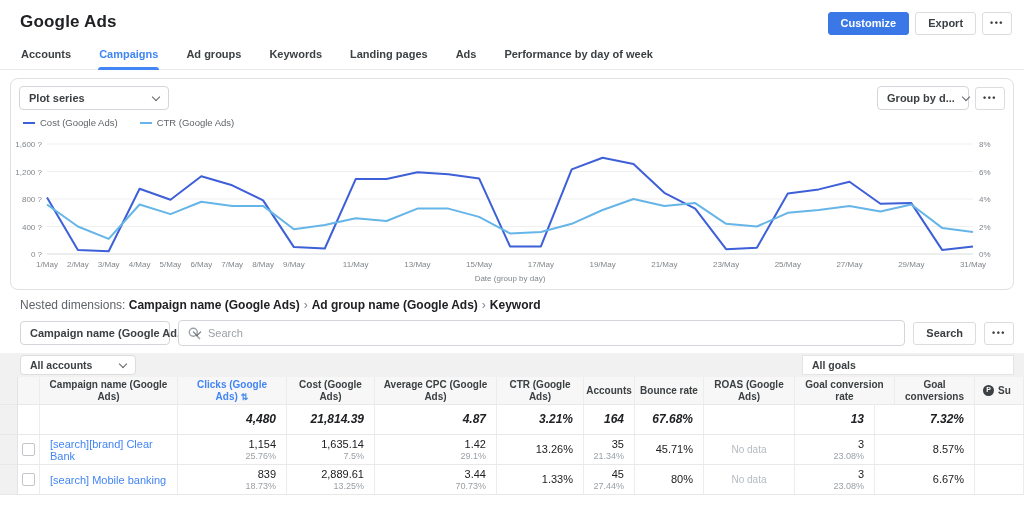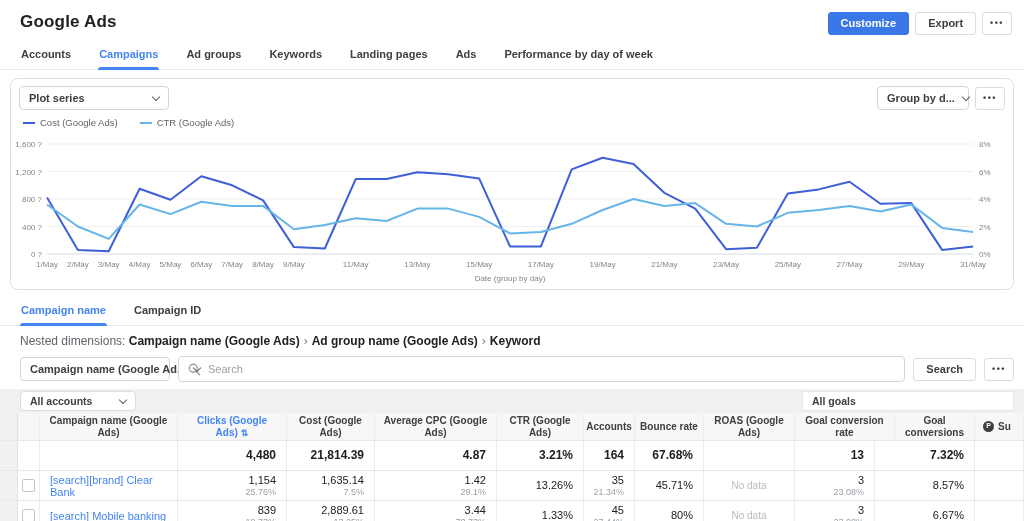--- a/index.html
+++ b/index.html
@@ -64,21 +64,21 @@
   .trow { display:flex; border-bottom:1px solid #e8e8e8; background:#fff; }
   .tcell { flex:0 0 auto; border-right:1px solid #ececec; display:flex; flex-direction:column;
     justify-content:center; align-items:flex-end; padding:2px 10px; overflow:hidden; }
   .gutter { background:#f1f1f1; border-right:1px solid #e3e3e3; padding:0; }
   .thead { background:#f7f7f7; height:28px; }
   .thead .tcell { align-items:center; justify-content:center; font-size:10px; font-weight:600;
     color:#3c4043; text-align:center; padding:2px 4px; line-height:1.15; }
   .thead .sorted { color:#4285f4; }
   .sort-ic { font-size:9px; margin-left:3px; }
   .totals { height:30px; }
-  .totals .tcell { font-size:12px; font-weight:bold; }
+  .totals .tcell { font-size:12px; font-weight:bold;font-style:italic; }
   .drow { height:30px; }
   .main-val { color:#202124; line-height:1.2; }
   .sub-val { color:#9aa0a6; font-size:9px; line-height:1.2; }
   .muted-val { color:#b6bbc1; font-size:10px; }
   .name-cell { align-items:flex-start !important; }
   .link { color:#4285f4; cursor:pointer; }
   .center-cell { align-items:center !important; }
   .cb { width:13px; height:13px; border:1.5px solid #c2c6ca; border-radius:2px; background:#fff;
     cursor:pointer; }
   .metric-ic { width:11px; height:11px; border-radius:50%; background:#3c4043; color:#fff;
@@ -170,24 +170,20 @@
           <text x="776.8" y="137" text-anchor="middle" font-size="8" fill="#80868b">25/May</text>
           <text x="838.5333333333333" y="137" text-anchor="middle" font-size="8" fill="#80868b">27/May</text>
           <text x="900.2666666666667" y="137" text-anchor="middle" font-size="8" fill="#80868b">29/May</text>
           <text x="962" y="137" text-anchor="middle" font-size="8" fill="#80868b">31/May</text>
           <text x="499" y="151" text-anchor="middle" font-size="8" fill="#80868b">Date (group by day)</text>
           <polyline points="36.0,67.6 66.9,119.9 97.7,121.3 128.6,58.7 159.5,69.7 190.3,46.3 221.2,55.3 252.1,70.4 282.9,117.1 313.8,118.5 344.7,49.1 375.5,49.1 406.4,42.2 437.3,44.3 468.1,48.4 499.0,116.4 529.9,116.4 560.7,39.4 591.6,27.8 622.5,33.9 653.3,62.8 684.2,78.6 715.1,119.2 745.9,117.8 776.8,63.5 807.7,59.4 838.5,51.8 869.4,73.8 900.3,73.1 931.1,119.9 962.0,116.4" fill="none" stroke="#3d5fd8" stroke-width="2" stroke-linejoin="round"></polyline>
           <polyline points="36.0,74.5 66.9,96.5 97.7,108.9 128.6,74.5 159.5,84.1 190.3,71.8 221.2,75.9 252.1,75.9 282.9,99.3 313.8,95.1 344.7,88.3 375.5,91.0 406.4,78.6 437.3,78.6 468.1,86.9 499.0,103.4 529.9,102.0 560.7,93.8 591.6,80.0 622.5,69.0 653.3,75.9 684.2,73.1 715.1,93.8 745.9,96.5 776.8,82.8 807.7,80.0 838.5,75.9 869.4,81.4 900.3,74.5 931.1,97.9 962.0,102.0" fill="none" stroke="#66b5e8" stroke-width="2" stroke-linejoin="round"></polyline>
         </svg></div>
   </div>
 
-  <div class="tabs lower">
-    <div class="tab active">Campaign name</div>
-    <div class="tab">Campaign ID</div>
-  </div>
 
   <div class="nested">
     <span>Nested dimensions:</span>
     <b>Campaign name (Google Ads)</b><span class="sep">›</span><b>Ad group name (Google Ads)</b><span class="sep">›</span><b>Keyword</b>
   </div>
 
   <div class="filter-row">
     <div class="select" style="width:150px; margin-left:10px">
       <span>Campaign name (Google Ad...</span>
       <span class="chev" style="margin-left:auto"></span>

